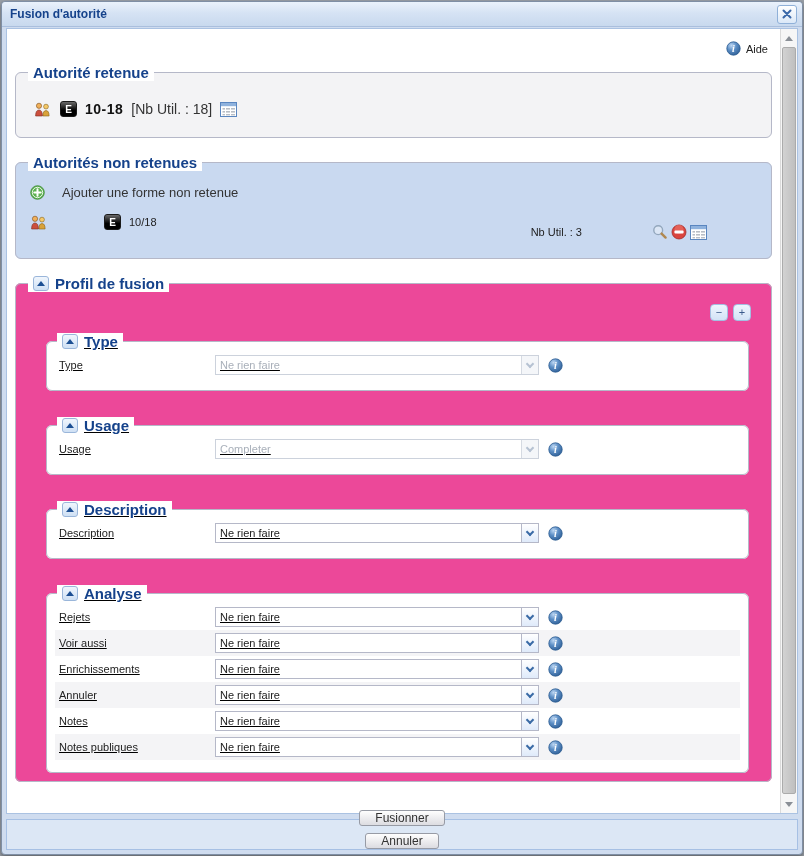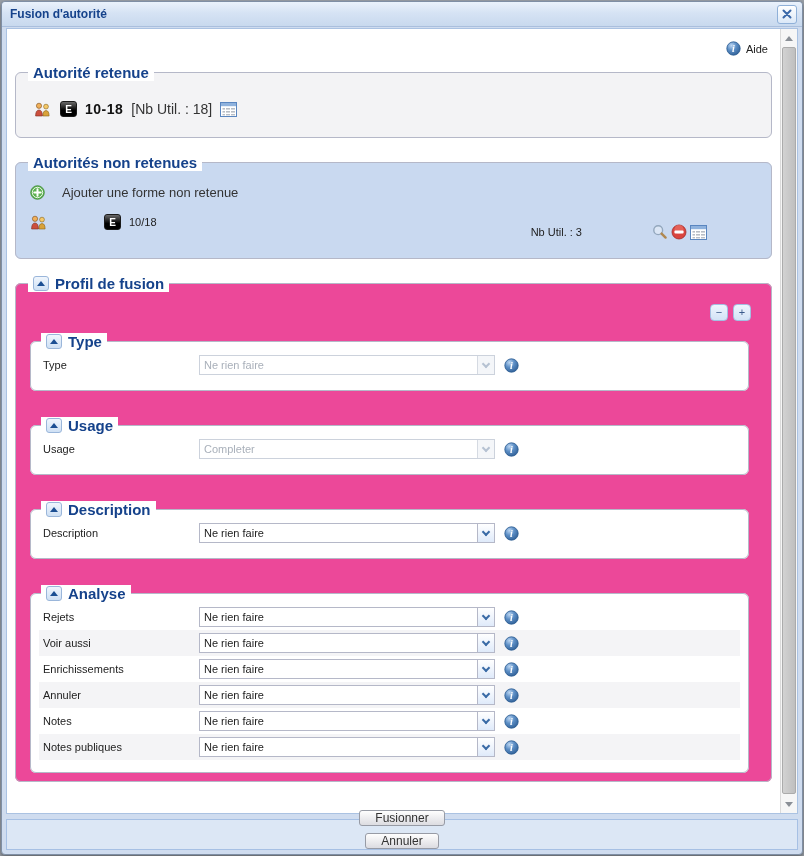--- a/index.html
+++ b/index.html
@@ -28,21 +28,21 @@
     padding:10px 6px 8px 0; font-size:11px; color:#222; cursor:pointer; }
 
   
   fieldset.fs { border:1px solid #b5b8c8; border-radius:6px; margin:0 2px 16px 2px;
     padding:4px 18px 8px 10px; }
   fieldset.fs legend { font-size:15px; font-weight:bold; color:#15428b;
     padding:0 5px; background:#fff; display:flex; align-items:center; gap:6px; margin-left:2px; }
   .fs-retained  { background:#f3f3f5; }
   .fs-nonretained { background:#c9d9f0; }
   .fs-profile { background:#ec4899; margin-bottom:4px; padding:0 14px 24px 14px; }
-  fieldset.sub { background:#fff; margin:0 4px 26px 4px; padding:2px 8px 12px 8px; }
+  fieldset.sub { background:#fff; margin:0 4px 26px 20px; padding:2px 8px 12px 8px;text-decoration:underline; }
 
   
   .entity-row { display:flex; align-items:center; gap:8px; margin:16px 0 12px 8px; }
   .ebadge { display:inline-flex; align-items:center; justify-content:center;
     width:17px; height:16px; border-radius:3px; border:1px solid #1a1a1a;
     background:linear-gradient(#6a6a6a,#000 60%); color:#fff; font-size:10px; font-weight:bold; }
   .code-strong { font-size:14px; font-weight:bold; color:#111; letter-spacing:.5px; }
   .usage-note { font-size:14px; color:#333; }
 
   
@@ -64,21 +64,21 @@
   .toggle { width:16px; height:15px; display:inline-flex; align-items:center; justify-content:center;
     background:linear-gradient(#f0f6fd,#cfe0f4); border:1px solid #9ab6da; border-radius:3px;
     cursor:pointer; flex:none; }
   .tri-up { width:0; height:0; border-left:4px solid transparent; border-right:4px solid transparent;
     border-bottom:5px solid #1c4f93; }
 
   
   .form-row { display:flex; align-items:center; height:26px; padding:0 2px 0 4px; }
   .form-row.striped { background:#f4f4f6; }
   .form-label { width:156px; font-size:11px; color:#222; flex:none; }
-  .combo { display:flex; width:296px; height:20px; border:1px solid #b5b8c8; background:#fff; flex:none; }
+  .combo { display:flex; width:324px; height:20px; border:1px solid #b5b8c8; background:#fff; flex:none; }
   .combo-text { flex:1; font-size:11px; color:#222; line-height:18px; padding:0 4px;
     white-space:nowrap; overflow:hidden; }
   .combo-trigger { width:17px; flex:none; display:flex; align-items:center; justify-content:center;
     border-left:1px solid #b5b8c8; background:linear-gradient(#ffffff,#dfeafa); cursor:pointer; }
   .chev { display:block; width:6px; height:6px; border-right:2px solid #3a6ba6;
     border-bottom:2px solid #3a6ba6; transform:rotate(45deg); margin-top:-3px; }
   .combo.disabled { border-color:#ccd2dc; }
   .combo.disabled .combo-text { color:#a9b0ba; }
   .combo.disabled .combo-trigger { background:#f4f6f9; border-left-color:#d5dae2; }
   .combo.disabled .chev { border-color:#b6c2d2; }

